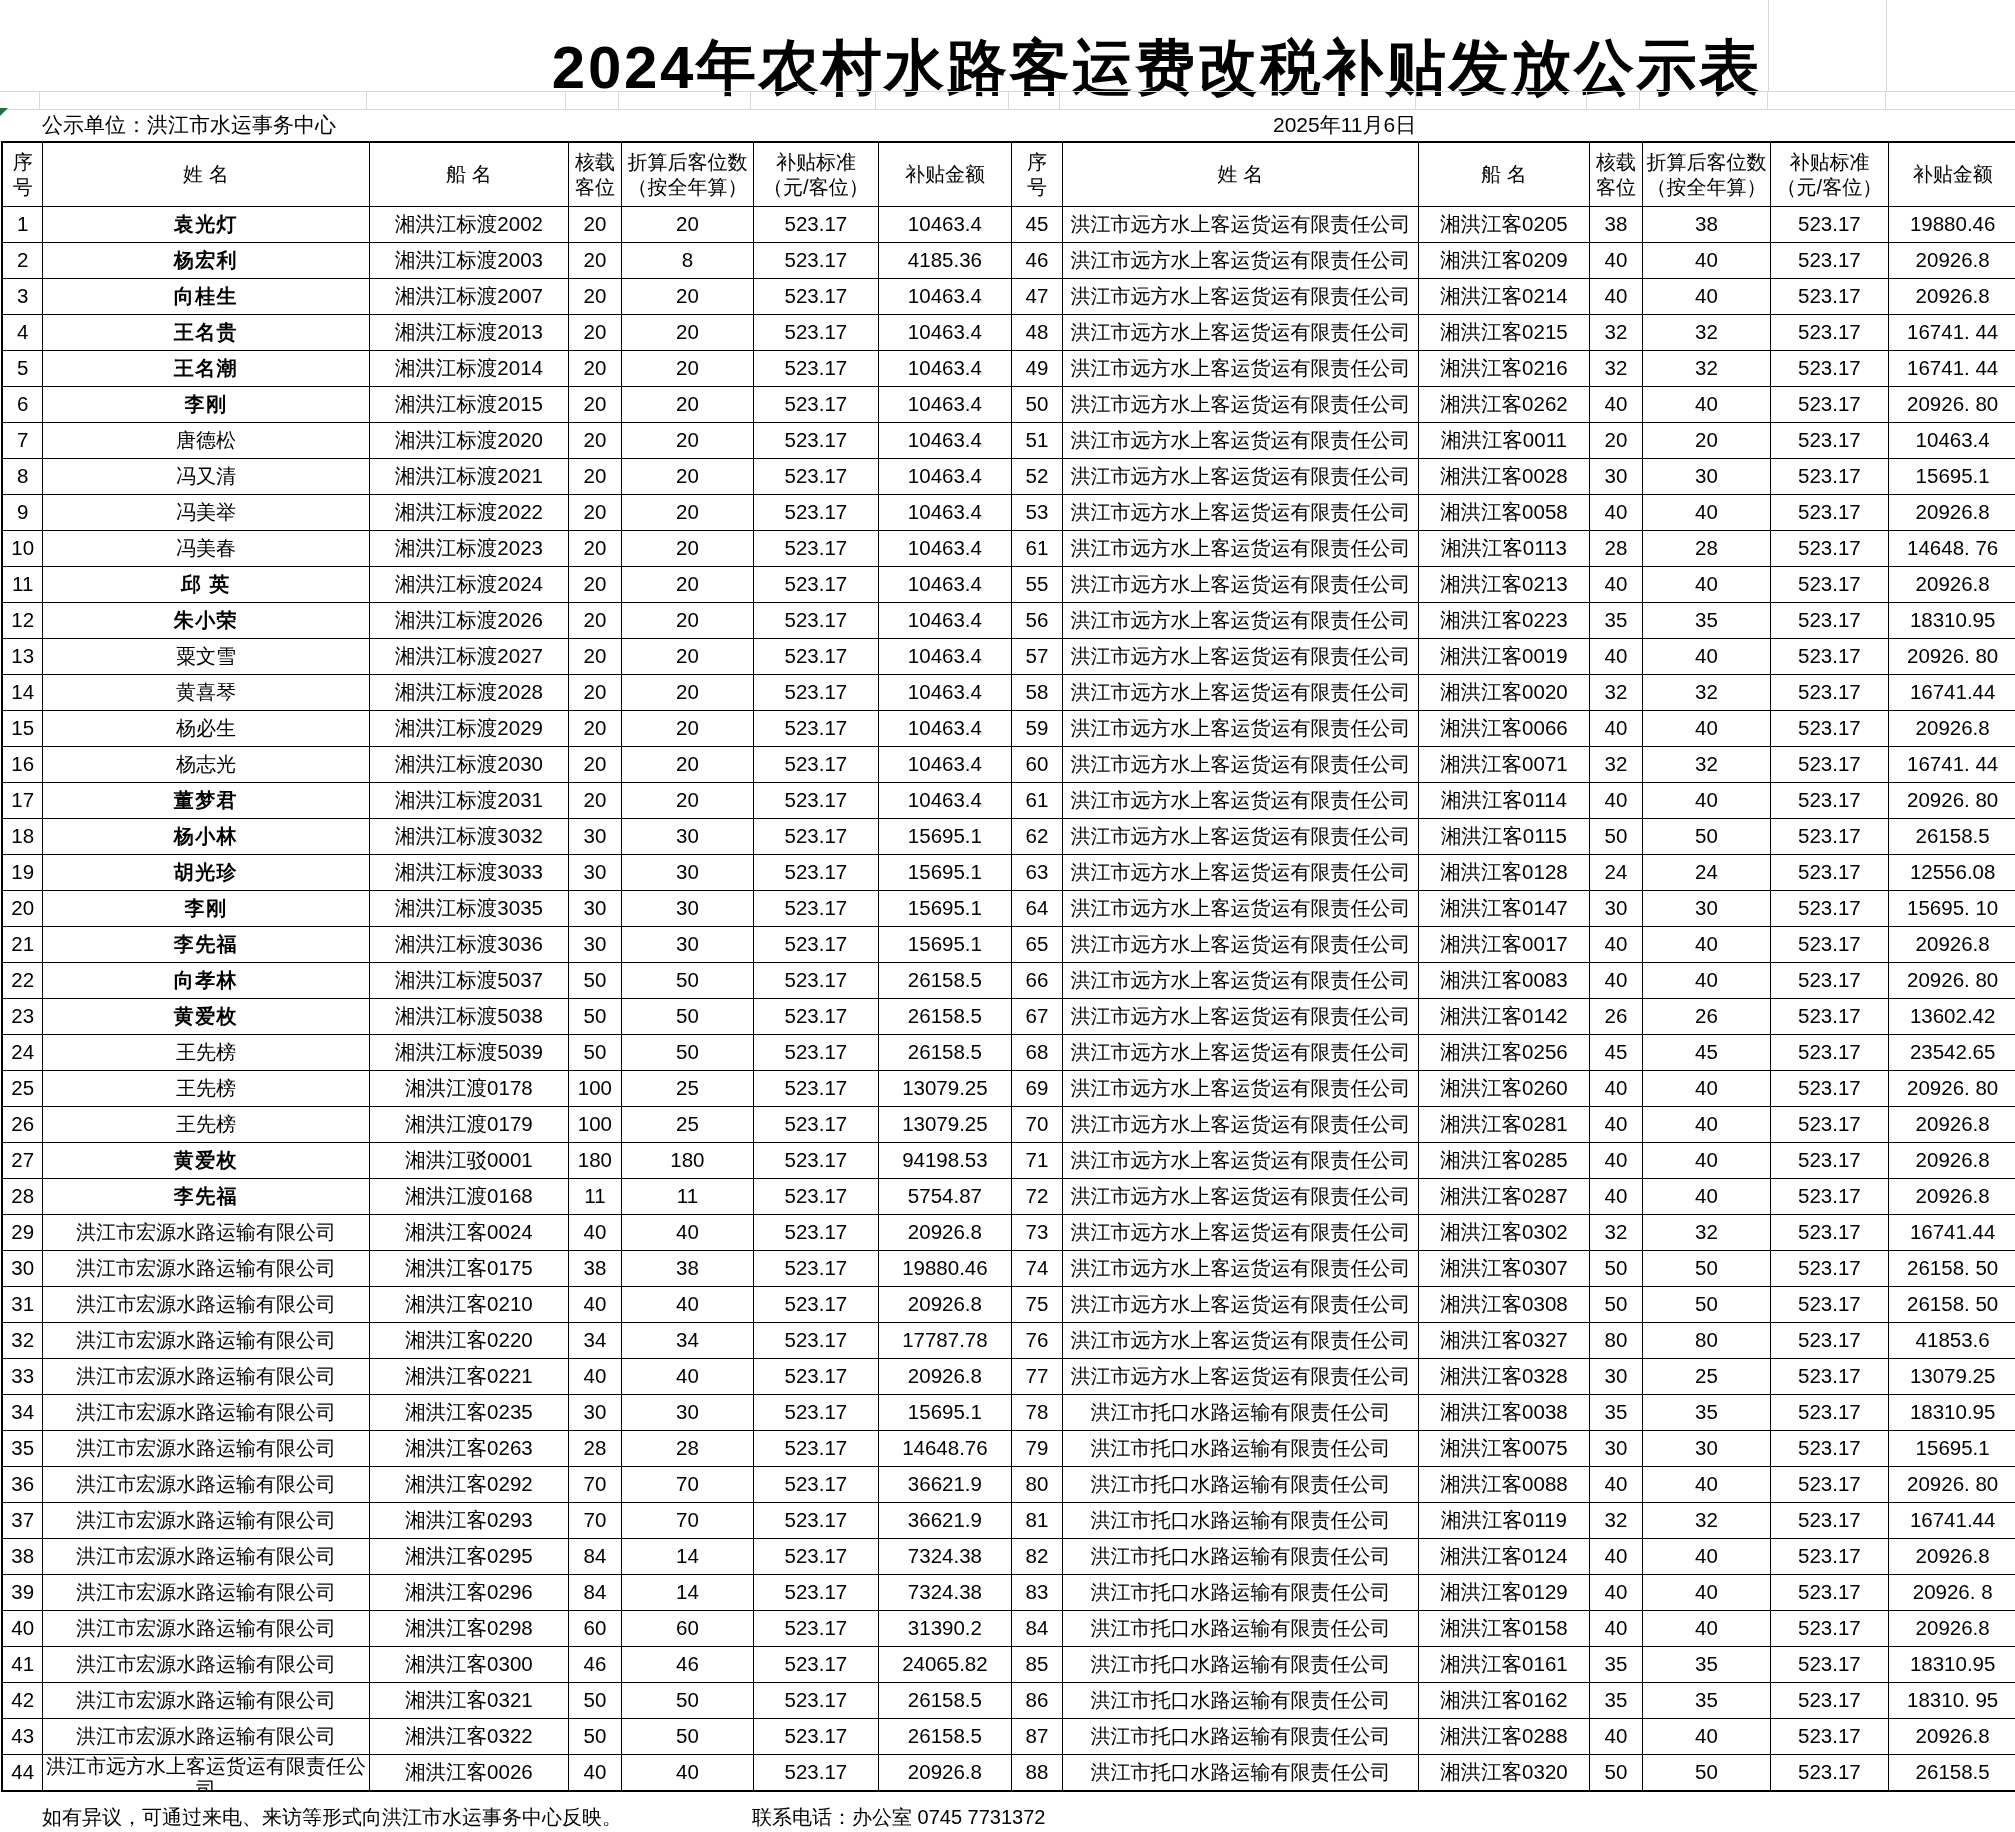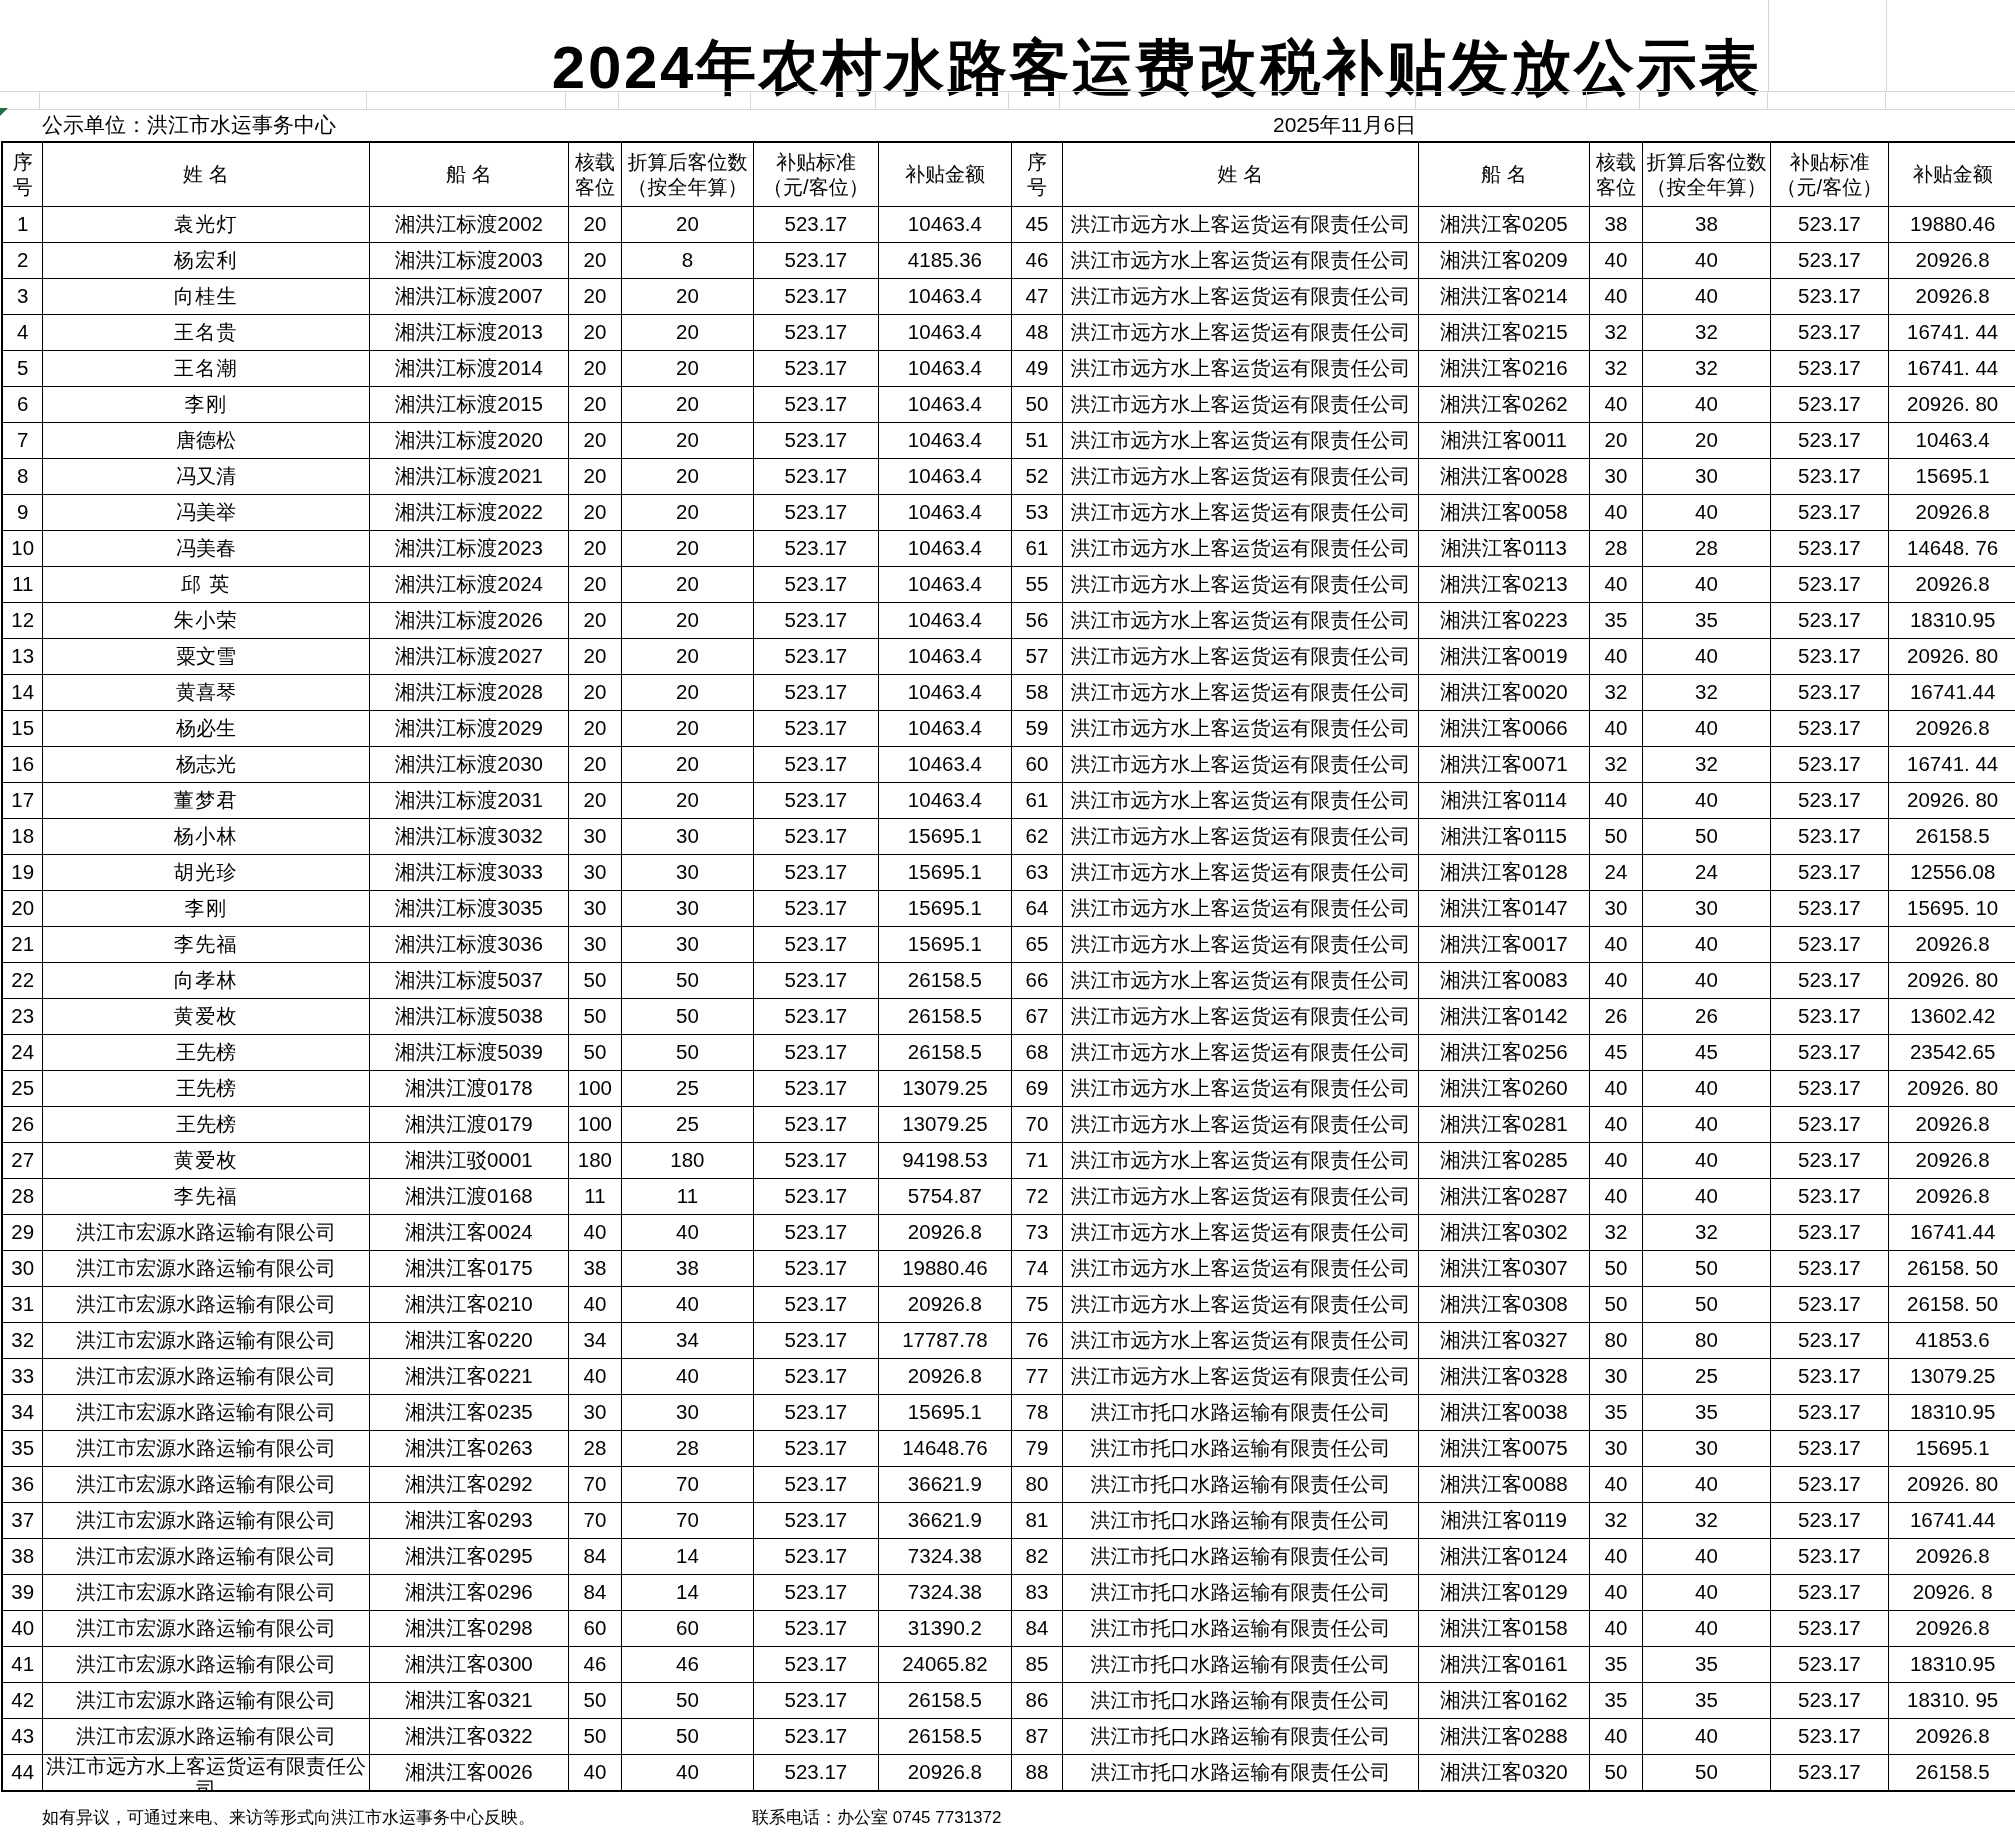--- a/index.html
+++ b/index.html
@@ -26,24 +26,24 @@
   
   table.main{position:absolute;left:1.4px;top:141px;width:2012px;
     border-collapse:collapse;table-layout:fixed;}
   table.main th,table.main td{border:1.4px solid #000;padding:0;vertical-align:middle;}
   table.main{border:2px solid #000;}
   .hc{height:63px;display:flex;align-items:center;justify-content:center;
     white-space:pre-line;font-size:20px;font-weight:400;line-height:24.6px;text-align:center;}
   .cc{height:35px;display:flex;align-items:center;justify-content:center;
     overflow:hidden;font-size:20.5px;line-height:22.5px;text-align:center;}
   .cc.name{font-size:20px;padding:0 2.7px;flex-wrap:wrap;}
-  .cc.b{font-weight:400;letter-spacing:1.4px;}
+  .cc.b{font-weight:700;letter-spacing:1.4px;}
   .cc.serif,.serif{font-family:Liberation Sans, sans-serif;font-weight:400;}
   
-  .footer{position:absolute;left:0;top:1803px;width:2015px;height:29px;font-size:17px;}
+  .footer{position:absolute;left:0;top:1803px;width:2015px;height:29px;font-size:20px;}
   .footer span{position:absolute;top:0;height:29px;display:flex;align-items:center;white-space:nowrap;}
   .f-notice{left:42px;}
   .f-contact{left:752px;}
   .f-person{left:1193px;margin-top:43px;}
 </style>
 </head>
 <body>
 
 <div class="title-area">
   <span class="title-text">2024年农村水路客运费改税补贴发放公示表</span>

